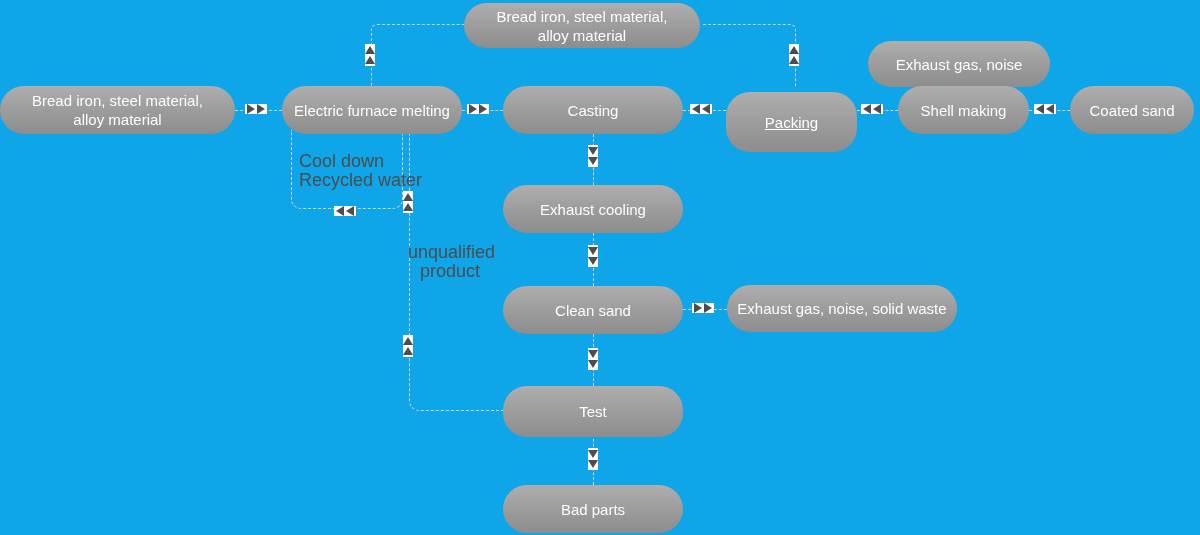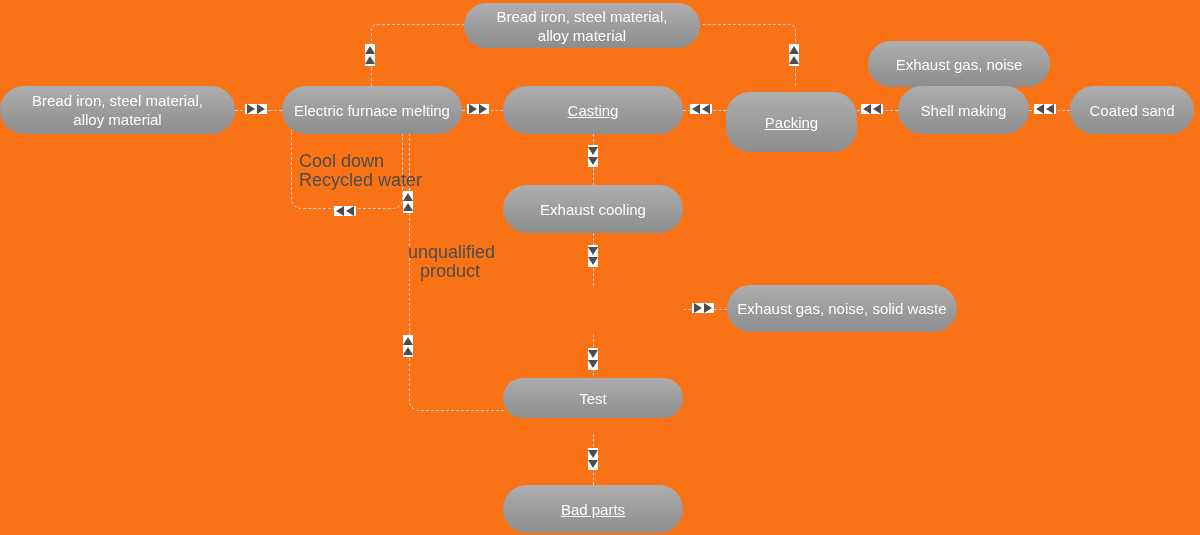--- a/index.html
+++ b/index.html
@@ -1,40 +1,40 @@
 <!DOCTYPE html>
 <html><head>
 <meta charset="utf-8">
 <style>
   html,body{margin:0;padding:0;background:#ffffff;}
   body{font-family:"Liberation Sans","DejaVu Sans",sans-serif;}
-  #canvas{position:relative;width:1200px;height:535px;background:#f97316;overflow:hidden;}
+  #canvas{position:relative;width:1200px;height:535px;background:#0ea5e9;overflow:hidden;}
 
   
   .pill{
     position:absolute;
     display:flex;align-items:center;justify-content:center;
     background:linear-gradient(180deg,#aeaeae 0%,#9b9b9b 55%,#8d8d8d 100%);
     border-radius:24px;
     color:#fdfdfd;font-size:15px;line-height:19px;text-align:center;
     white-space:pre-line;
   }
   .p-top-material {left:464px;top:3px;width:236px;height:45px;}
   .p-top-exhaust  {left:868px;top:13px;width:182px;height:46px;margin-top:28px;}
   .p-left-material{left:0;top:86px;width:235px;height:48px;}
   .p-melting      {left:282px;top:86px;width:180px;height:48px;}
-  .p-casting      {left:503px;top:86px;width:180px;height:48px;text-decoration:underline;}
+  .p-casting      {left:503px;top:86px;width:180px;height:48px;}
   .p-packing      {left:726px;top:92px;width:131px;height:60px;text-decoration:underline;}
   .p-shell        {left:898px;top:86px;width:131px;height:48px;}
   .p-coated       {left:1070px;top:86px;width:124px;height:48px;}
   .p-natural      {left:503px;top:185px;width:180px;height:48px;}
   .p-clean        {left:503px;top:286px;width:180px;height:48px;}
   .p-exhaust-waste{left:727px;top:285px;width:230px;height:47px;}
-  .p-test         {left:503px;top:378px;width:180px;height:40px;}
-  .p-bad          {left:503px;top:485px;width:180px;height:48px;text-decoration:underline;}
+  .p-test         {left:503px;top:386px;width:180px;height:51px;}
+  .p-bad          {left:503px;top:485px;width:180px;height:48px;}
 
   
   .line{position:absolute;}
   .h-line{border-top:1px dashed #cfcfcf;height:0;}
   .v-line{border-left:1px dashed #cfcfcf;width:0;}
   .l-a-b      {left:235px;top:110px;width:47px;}
   .l-b-c      {left:462px;top:110px;width:41px;}
   .l-c-d      {left:683px;top:110px;width:43px;}
   .l-d-e      {left:857px;top:110px;width:41px;}
   .l-e-f      {left:1029px;top:110px;width:41px;}
@@ -186,20 +186,21 @@
 alloy material</div>
   <div class="pill p-top-exhaust">Exhaust gas, noise</div>
   <div class="pill p-left-material">Bread iron, steel material,
 alloy material</div>
   <div class="pill p-melting">Electric furnace melting</div>
   <div class="pill p-casting">Casting</div>
   <div class="pill p-packing">Packing</div>
   <div class="pill p-shell">Shell making</div>
   <div class="pill p-coated">Coated sand</div>
   <div class="pill p-natural">Exhaust cooling</div>
+  <div class="pill p-clean">Clean sand</div>
   <div class="pill p-exhaust-waste">Exhaust gas, noise, solid waste</div>
   <div class="pill p-test">Test</div>
   <div class="pill p-bad">Bad parts</div>
 
   <div class="note lbl-cool">Cool down
 Recycled water</div>
   <div class="note lbl-unq">unqualified
 product</div>
 
 </div>

